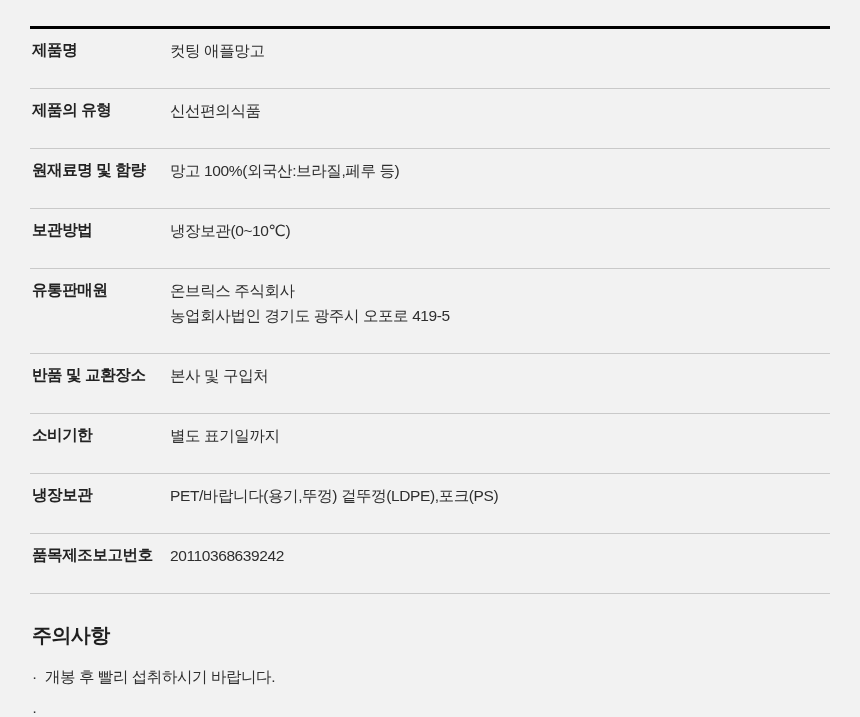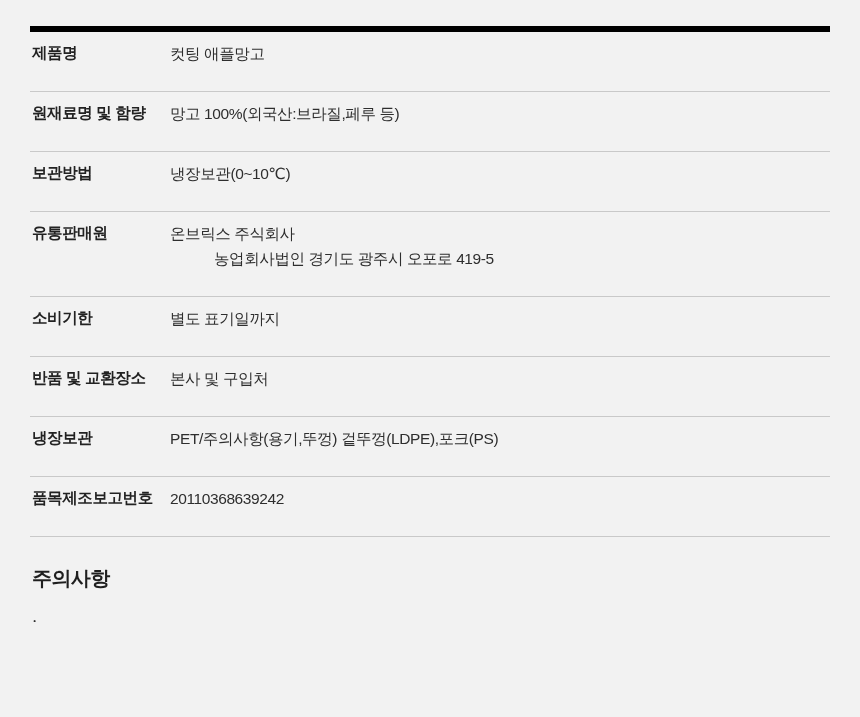--- a/index.html
+++ b/index.html
@@ -23,21 +23,21 @@
   }
   .spec-table {
     width: 800px;
     border-collapse: collapse;
     table-layout: fixed;
   }
   .spec-table tr {
     border-bottom: 1px solid #c9c9c9;
   }
   .spec-table tr:first-child {
-    border-top: 6px solid #000000;
+    border-top: 3px solid #000000;
   }
   .spec-table th {
     width: 136px;
     text-align: left;
     vertical-align: top;
     font-weight: bold;
     font-size: 15.5px;
     letter-spacing: -0.4px;
     color: #222;
     padding: 11px 0 11px 2px;
@@ -49,21 +49,20 @@
     letter-spacing: -0.4px;
     color: #2e2e2e;
     padding: 11px 0 26px 2px;
   }
   .val-line {
     display: block;
     line-height: 1.42;
   }
   .val-line + .val-line {
     margin-top: 3px;
-    margin-left: 44px;
   }
   .notice {
     margin-top: 28px;
   }
   .notice-title {
     font-size: 20px;
     font-weight: bold;
     letter-spacing: -0.6px;
     color: #1f1f1f;
     margin: 0 0 16px 2px;
@@ -96,20 +95,26 @@
   <table class="spec-table">
     <tbody>
 
       <tr>
         <th>제품명</th>
         <td>
           <span class="val-line">컷팅 애플망고</span>
         </td>
       </tr>
 
+      <tr>
+        <th>제품의 유형</th>
+        <td>
+          <span class="val-line">신선편의식품</span>
+        </td>
+      </tr>
 
       <tr>
         <th>원재료명 및 함량</th>
         <td>
           <span class="val-line">망고 100%(외국산:브라질,페루 등)</span>
         </td>
       </tr>
 
       <tr>
         <th>보관방법</th>
@@ -123,55 +128,56 @@
       <tr>
         <th>유통판매원</th>
         <td>
           <span class="val-line">온브릭스 주식회사</span>
           <span class="val-line">농업회사법인 경기도 광주시 오포로 419-5</span>
         </td>
       </tr>
 
 
       <tr>
+        <th>반품 및 교환장소</th>
+        <td>
+          <span class="val-line">본사 및 구입처</span>
+        </td>
+      </tr>
+
+      <tr>
         <th>소비기한</th>
         <td>
           <span class="val-line">별도 표기일까지</span>
         </td>
       </tr>
 
       <tr>
-        <th>반품 및 교환장소</th>
-        <td>
-          <span class="val-line">본사 및 구입처</span>
-        </td>
-      </tr>
-
-      <tr>
         <th>냉장보관</th>
         <td>
-          <span class="val-line">PET/주의사항(용기,뚜껑) 겉뚜껑(LDPE),포크(PS)</span>
+          <span class="val-line">PET/바랍니다(용기,뚜껑) 겉뚜껑(LDPE),포크(PS)</span>
         </td>
       </tr>
 
       <tr>
         <th>품목제조보고번호</th>
         <td>
           <span class="val-line">20110368639242</span>
         </td>
       </tr>
 
     </tbody>
   </table>
 
   <div class="notice">
     <h2 class="notice-title">주의사항</h2>
     <ul class="notice-list">
       <li>
         <span class="dot">·</span>
+        <span>개봉 후 빨리 섭취하시기 바랍니다.</span>
       </li>
       <li>
         <span class="dot">·</span>
       </li>
 
     </ul>
   </div>
 
 </div>
 

